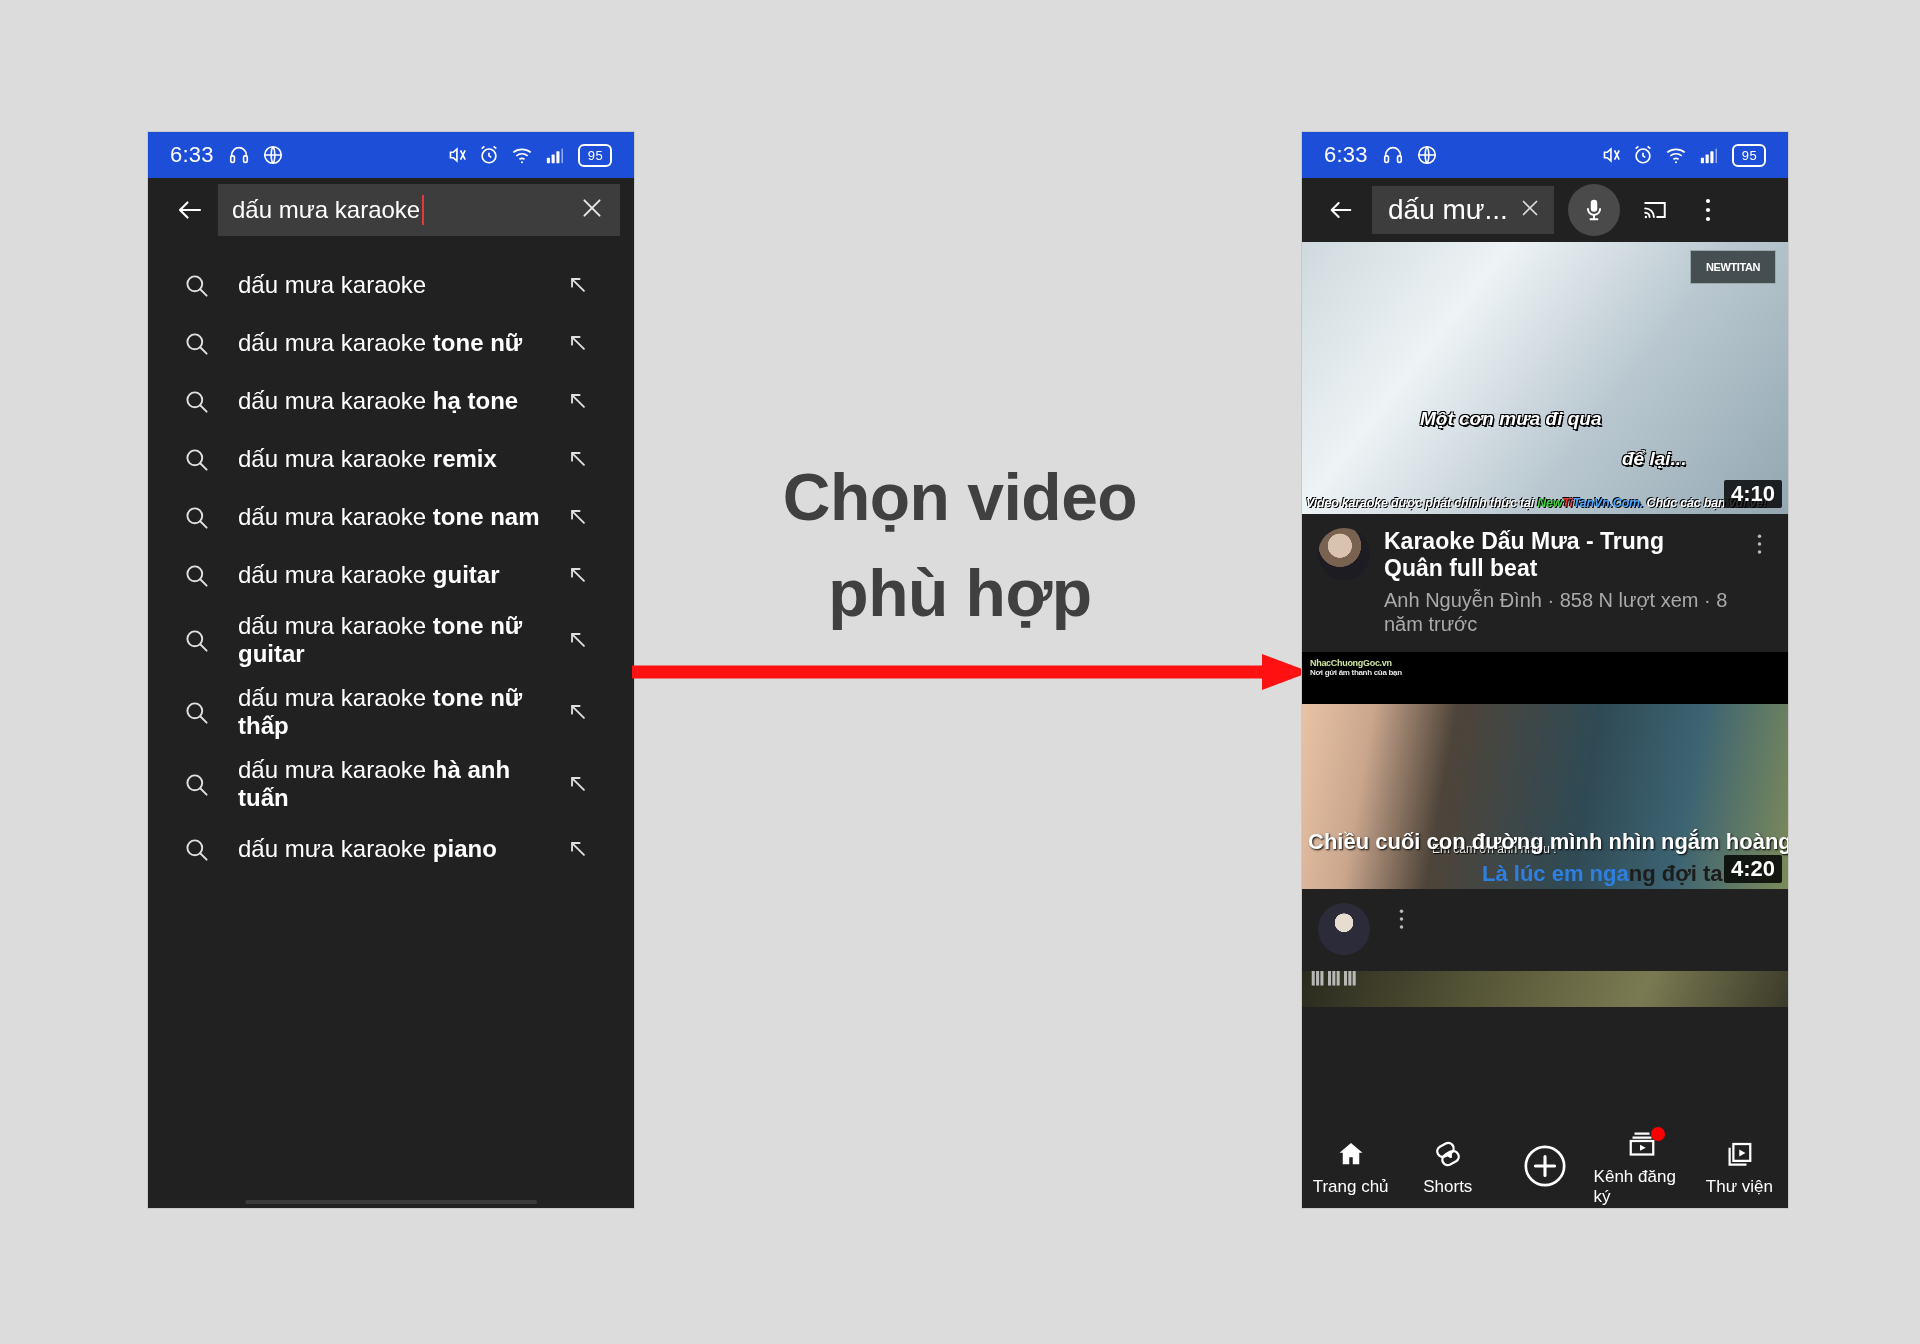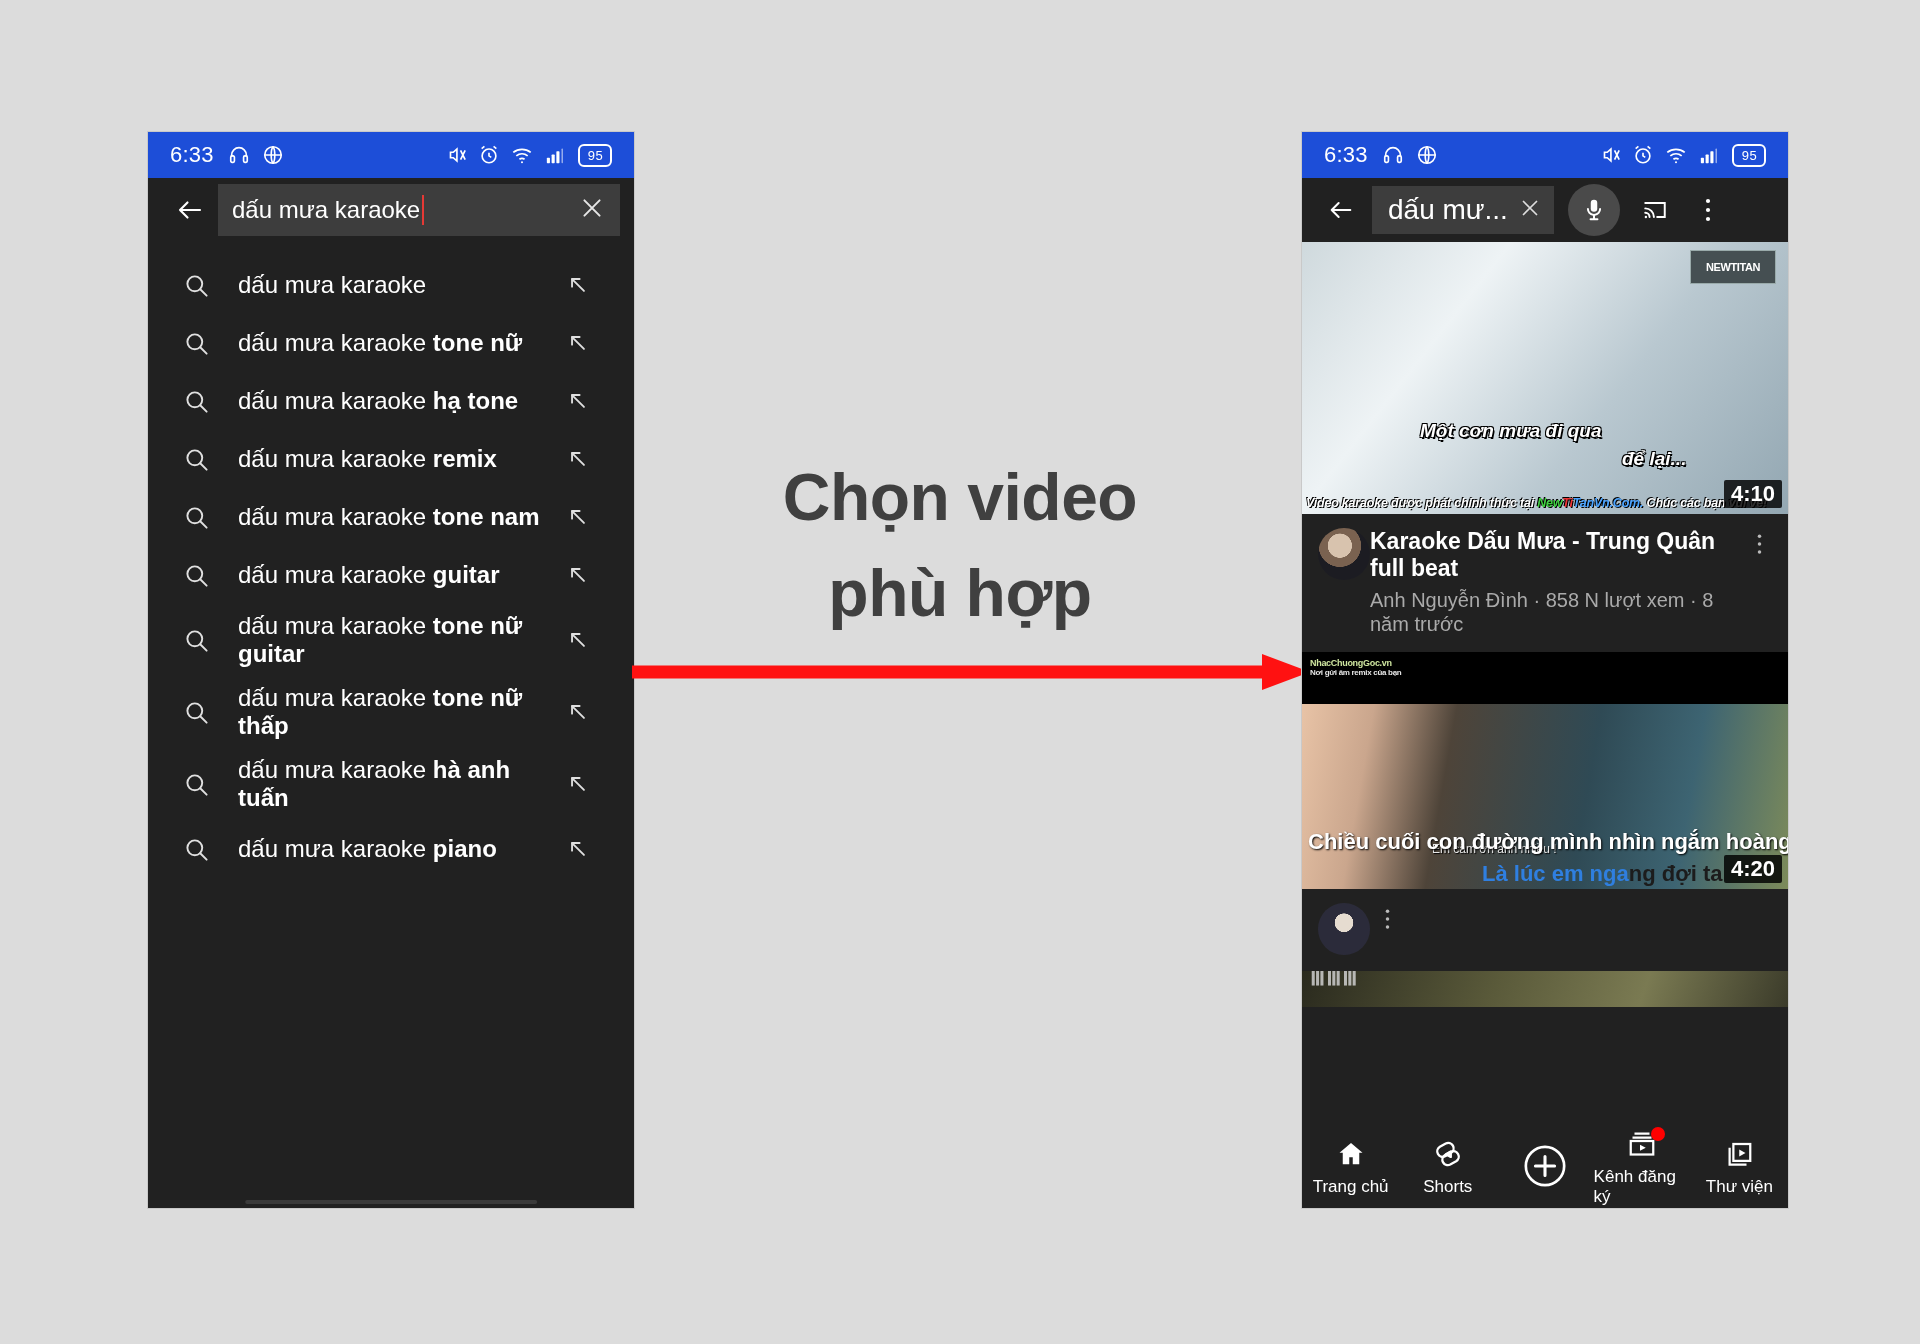--- a/index.html
+++ b/index.html
@@ -84,21 +84,21 @@
   }
   .duration {
     position: absolute; right: 6px; bottom: 6px; background: rgba(0,0,0,.82);
     color: #fff; font-size: 22px; font-weight: 700; padding: 1px 7px; border-radius: 2px;
   }
   .kb-line {
     position: absolute; color: #fff; font-weight: 700; font-style: italic;
     text-shadow: 1.5px 1.5px 0 #000, -1px -1px 0 #000, 1px -1px 0 #000, -1px 1px 0 #000;
     font-size: 19px; white-space: nowrap;
   }
-  .kb-l1 { left: 118px; top: 178px; }
+  .kb-l1 { left: 118px; top: 166px; }
   .kb-l2 { left: 320px; top: 206px; }
   .kb-footer {
     position: absolute; left: 4px; right: 4px; bottom: 4px;
     color: #fff; font-size: 12.5px; font-weight: 700; font-style: italic;
     text-shadow: 1px 1px 0 #000, -1px -1px 0 #000; white-space: nowrap;
     letter-spacing: -.2px;
   }
   .kb-footer .c1 { color: #3ecf3e; } .kb-footer .c2 { color: #e33; } .kb-footer .c3 { color: #4aa3ff; }
   .brandbox {
     position: absolute; right: 12px; top: 8px; width: 86px; height: 34px;
@@ -115,21 +115,21 @@
   .sub-blue {
     position: absolute; left: 180px; bottom: 2px; color: #2f7fe0;
     font-weight: 700; font-size: 22px; white-space: nowrap;
   }
   .sub-blue .dim { color: #1c1c1c; }
   .mini-sub {
     position: absolute; left: 130px; top: 190px; color: #e8e8e8; font-size: 12px;
     text-shadow: 1px 1px 1px #000; white-space: nowrap;
   }
 
-  .card-meta { display: flex; padding: 14px 12px 16px 16px; }
+  .card-meta { display: flex; padding: 14px 12px 16px 16px; gap: 14px; }
   .avatar {
     width: 52px; height: 52px; border-radius: 50%; flex: 0 0 52px; overflow: hidden;
     background: radial-gradient(circle at 42% 34%, #d8c3ae 0 26%, #7a6250 27% 46%, #1c1c22 47% 100%);
   }
   .avatar.a2 { background: radial-gradient(circle at 50% 38%, #e6dcd0 0 22%, #2b2b3a 23% 100%); }
   .meta-body { flex: 1 1 auto; min-width: 0; }
   .v-title { color: #fff; font-size: 23px; font-weight: 700; line-height: 1.16; }
   .v-sub { color: #aaa; font-size: 20px; line-height: 1.2; margin-top: 7px; }
   .v-kebab { width: 34px; flex: 0 0 34px; display: flex; align-items: flex-start; justify-content: center; padding-top: 4px; }
 
@@ -481,21 +481,21 @@
           <circle cx="4" cy="4" r="2"></circle>
             <circle cx="4" cy="13" r="2"></circle>
             <circle cx="4" cy="22" r="2"></circle>
         </svg>
       </span>
     </div>
 
     <div class="thumb thumb-2">
       <div class="logo2">
         <span>NhacChuongGoc.vn</span>
-        <span class="n">Nơi gửi âm remix của bạn</span>
+        <span class="n">Nơi gửi âm thanh của bạn</span>
       </div>
       <div class="thumb-2-inner"></div>
       <div class="mini-sub">Em cảm ơn anh nhiều !</div>
       <div class="sub-white">Chiều cuối con đường mình nhìn ngắm hoàng hôn</div>
       <div class="sub-blue">
         <span>Là lúc em nga</span><span class="dim">ng đợi ta</span>
       </div>
       <span class="duration">4:20</span>
     </div>
 

